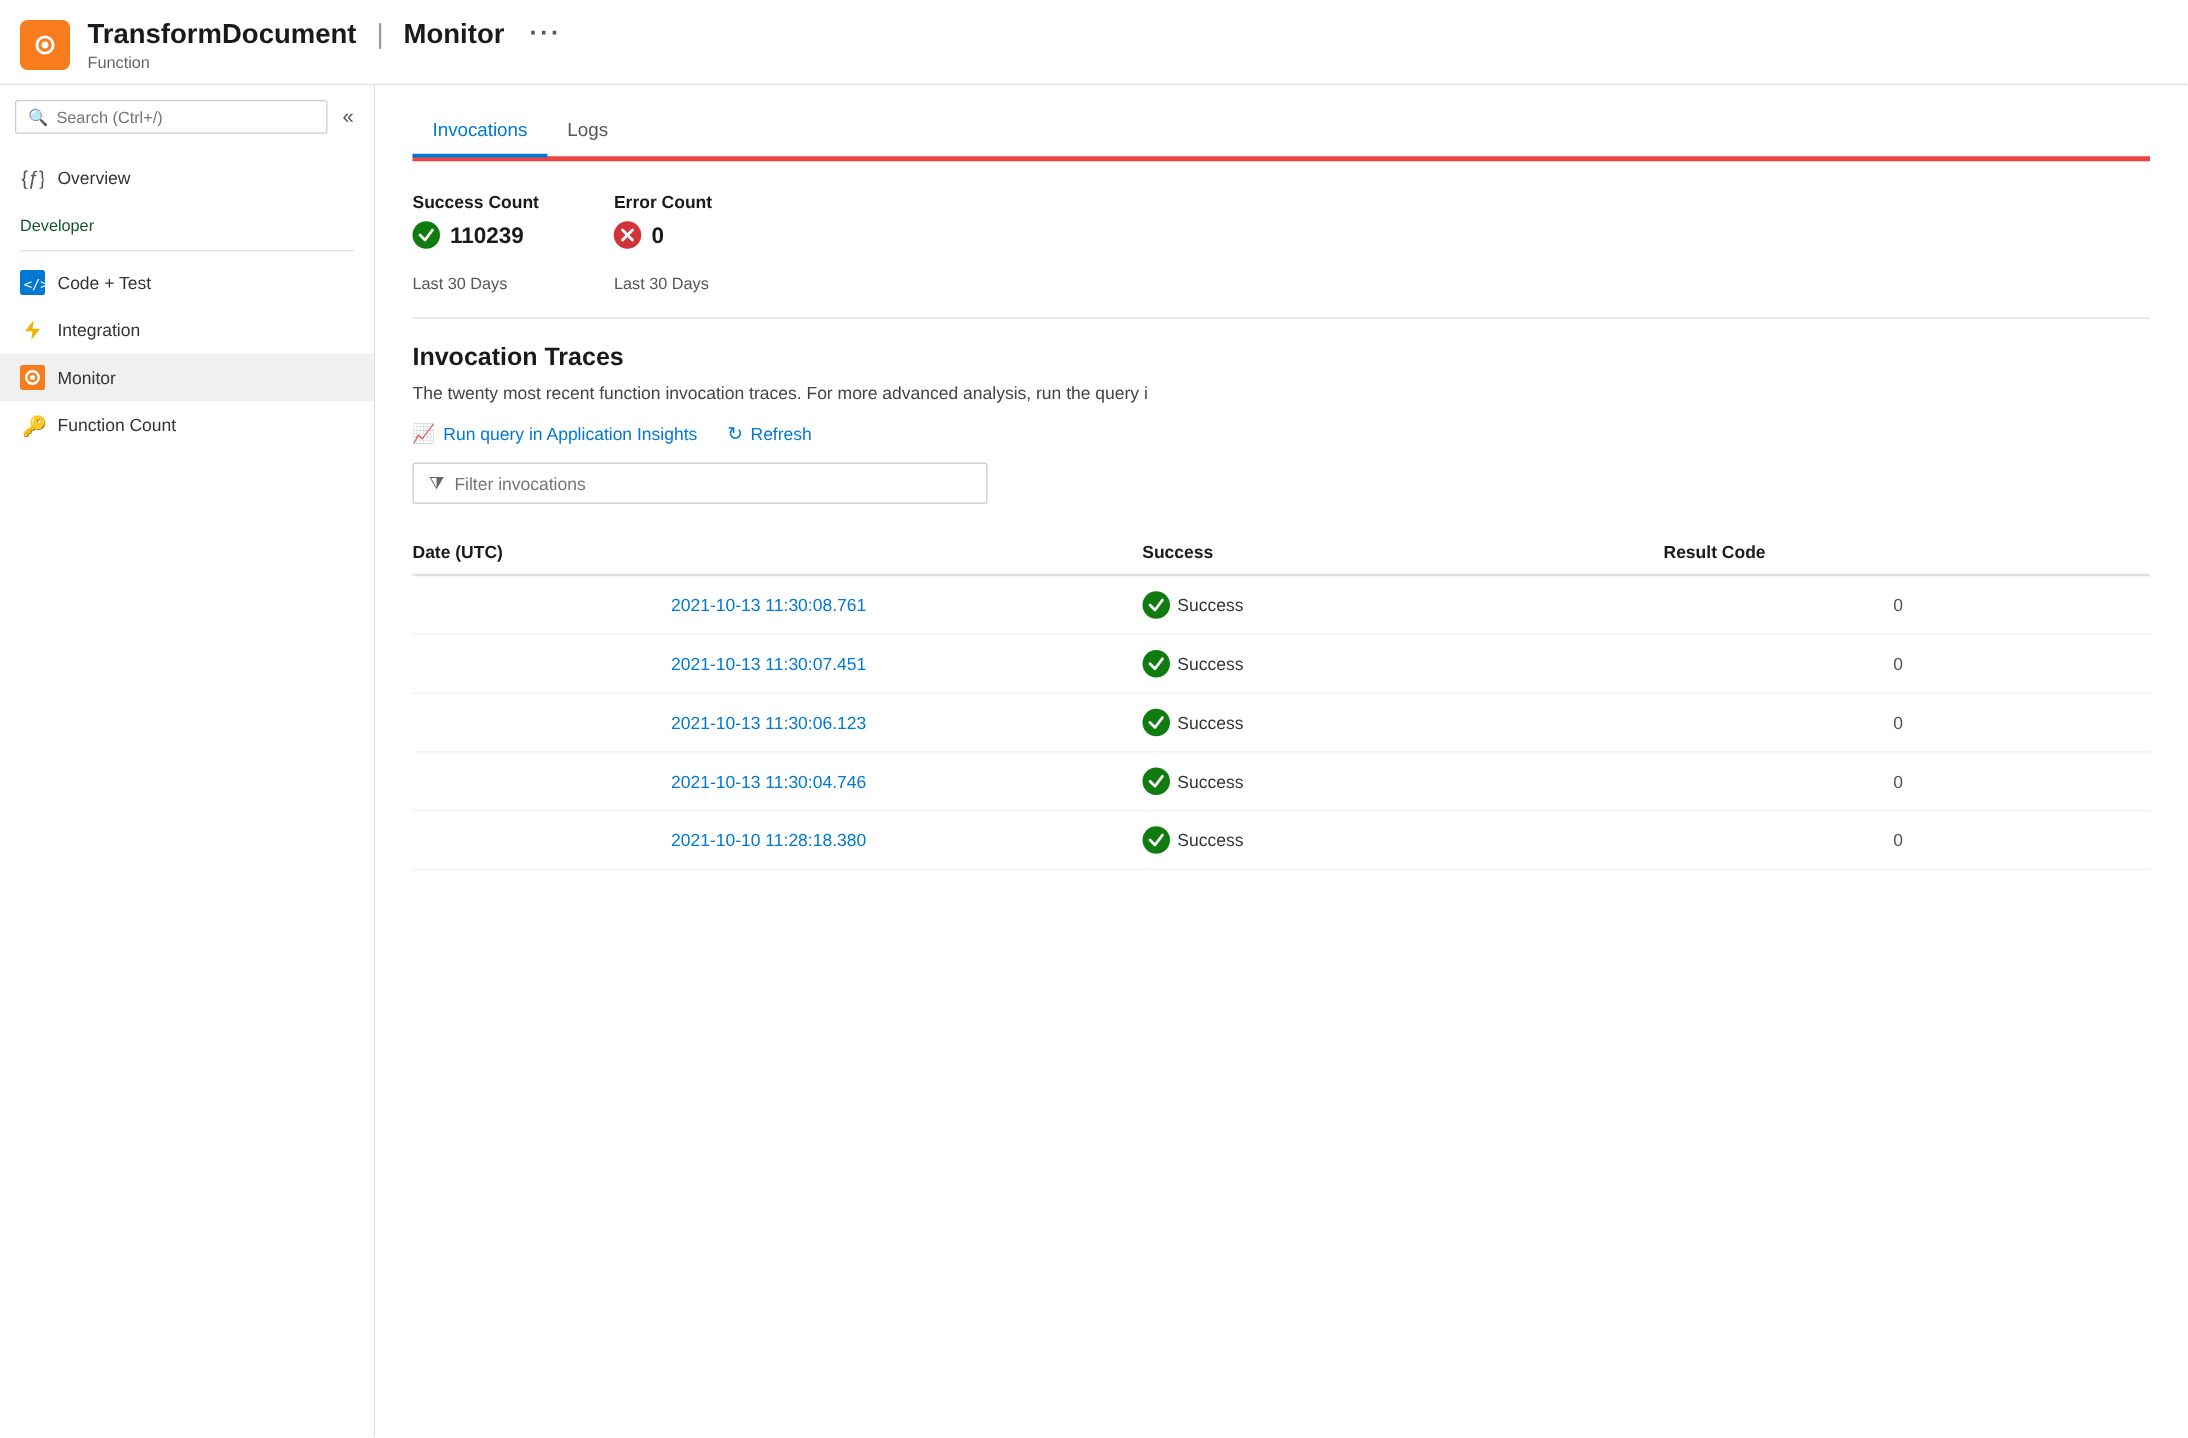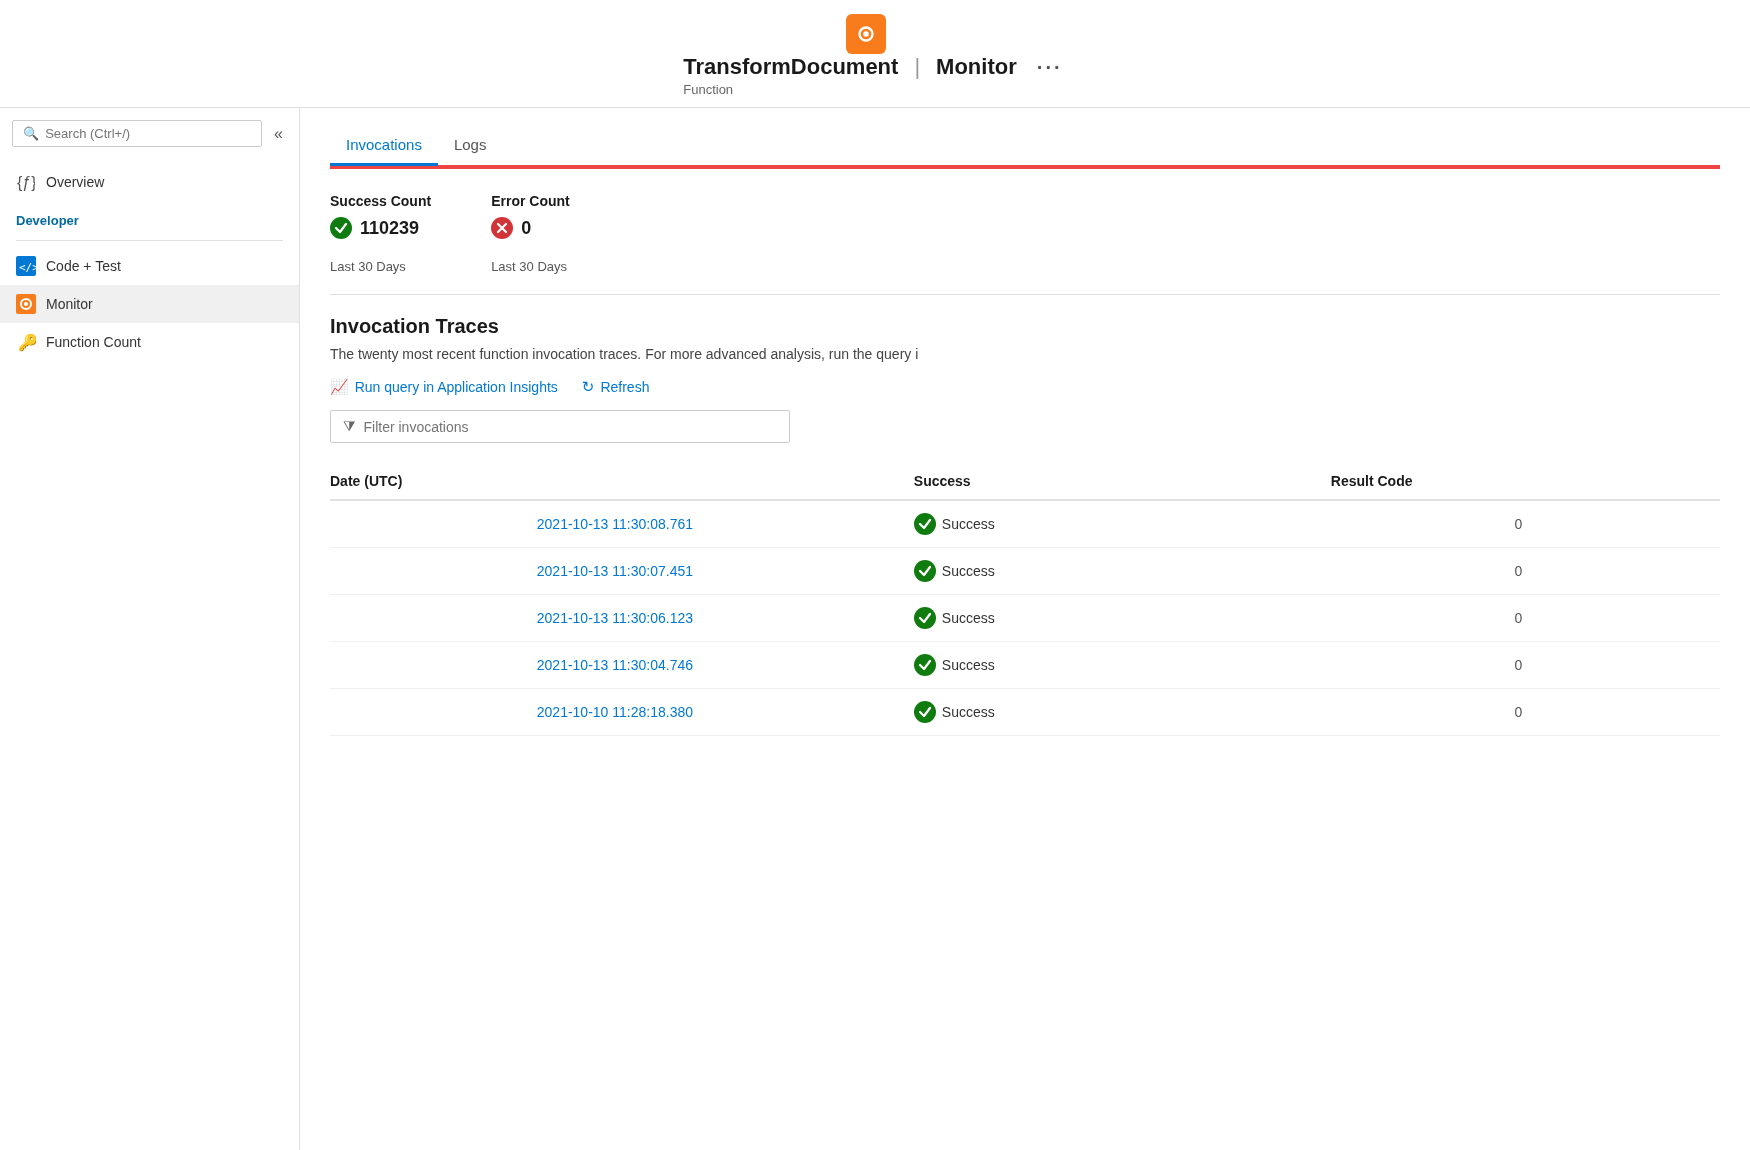--- a/index.html
+++ b/index.html
@@ -1,39 +1,39 @@
 <!DOCTYPE html>
 <html><head>
   <meta charset="utf-8">
   <style>
     * { box-sizing: border-box; margin: 0; padding: 0; }
     body { font-family: 'Segoe UI', Arial, sans-serif; font-size: 14px; color: #333; background: #fff; display: flex; flex-direction: column; height: 100vh; overflow: hidden; }
 
     
-    .header { display: flex; align-items: center; padding: 14px 20px 10px 16px; border-bottom: 1px solid #e0e0e0; background: #fff; flex-direction: column; }
+    .header { display: flex; align-items: center; padding: 14px 20px 10px 16px; border-bottom: 1px solid #e0e0e0; background: #fff; }
     .header-icon { width: 40px; height: 40px; background: #f97c1c; border-radius: 6px; display: flex; align-items: center; justify-content: center; margin-right: 14px; flex-shrink: 0; }
     .header-icon svg { width: 26px; height: 26px; }
     .header-title-block { display: flex; flex-direction: column; }
     .header-title { font-size: 22px; font-weight: 600; color: #1a1a1a; display: flex; align-items: center; gap: 10px; }
     .header-subtitle { font-size: 13px; color: #666; margin-top: 2px; }
     .header-separator { color: #999; font-weight: 300; margin: 0 6px; }
     .header-more { font-size: 20px; color: #555; cursor: pointer; letter-spacing: 2px; margin-left: 10px; }
 
     
     .layout { display: flex; flex: 1; overflow: hidden; }
 
     
     .sidebar { width: 300px; flex-shrink: 0; border-right: 1px solid #e0e0e0; background: #fff; display: flex; flex-direction: column; padding: 12px 0; overflow-y: auto; }
     .search-bar { margin: 0 12px 16px 12px; display: flex; align-items: center; gap: 8px; }
     .search-input-wrap { flex: 1; display: flex; align-items: center; border: 1px solid #ccc; border-radius: 2px; padding: 5px 10px; gap: 6px; }
     .search-input { border: none; outline: none; font-size: 13px; color: #666; width: 100%; background: transparent; }
     .collapse-btn { font-size: 16px; color: #555; cursor: pointer; padding: 4px; }
     .sidebar-nav-item { display: flex; align-items: center; gap: 10px; padding: 9px 16px; cursor: pointer; font-size: 14px; color: #333; }
     .sidebar-nav-item.active { background: #f0f0f0; }
-    .sidebar-section-label { font-size: 13px; font-weight: 700; color: #0369a1; padding: 12px 16px 6px 16px; }
+    .sidebar-section-label { font-size: 13px; font-weight: 400; color: #14532d; padding: 12px 16px 6px 16px; }
     .sidebar-divider { border: none; border-top: 1px solid #e0e0e0; margin: 6px 16px; }
     .nav-icon { width: 20px; height: 20px; display: flex; align-items: center; justify-content: center; flex-shrink: 0; }
 
     
     .main { flex: 1; overflow-y: auto; padding: 0 30px 30px 30px; }
 
     
     .tabs { display: flex; border-bottom: 4px solid #ef4444; margin-bottom: 24px; padding-top: 18px; }
     .tab { padding: 10px 16px; font-size: 15px; cursor: pointer; color: #555; border-bottom: 3px solid transparent; margin-bottom: -1px; }
     .tab.active { color: #0078d4; border-bottom-color: #0078d4; font-weight: 500; }
@@ -122,20 +122,28 @@
     <div class="sidebar-nav-item">
       <span class="nav-icon">
         <svg width="20" height="20" viewBox="0 0 20 20">
           <rect width="20" height="20" rx="2" fill="#0078d4"></rect>
           <text x="3" y="15" font-size="11" fill="white" font-family="monospace">&lt;/&gt;</text>
         </svg>
       </span>
       <span>Code + Test</span>
     </div>
 
+    <div class="sidebar-nav-item">
+      <span class="nav-icon">
+        <svg width="20" height="20" viewBox="0 0 20 20">
+          <polygon points="11,2 4,11 10,11 9,18 16,9 10,9" fill="#f0b400"></polygon>
+        </svg>
+      </span>
+      <span>Integration</span>
+    </div>
 
     <div class="sidebar-nav-item active">
       <span class="nav-icon">
         <svg width="20" height="20" viewBox="0 0 20 20">
           <rect width="20" height="20" rx="2" fill="#f97c1c"></rect>
           <circle cx="10" cy="10" r="5" stroke="white" stroke-width="2" fill="none"></circle>
           <circle cx="10" cy="10" r="2" fill="white"></circle>
         </svg>
       </span>
       <span>Monitor</span>

